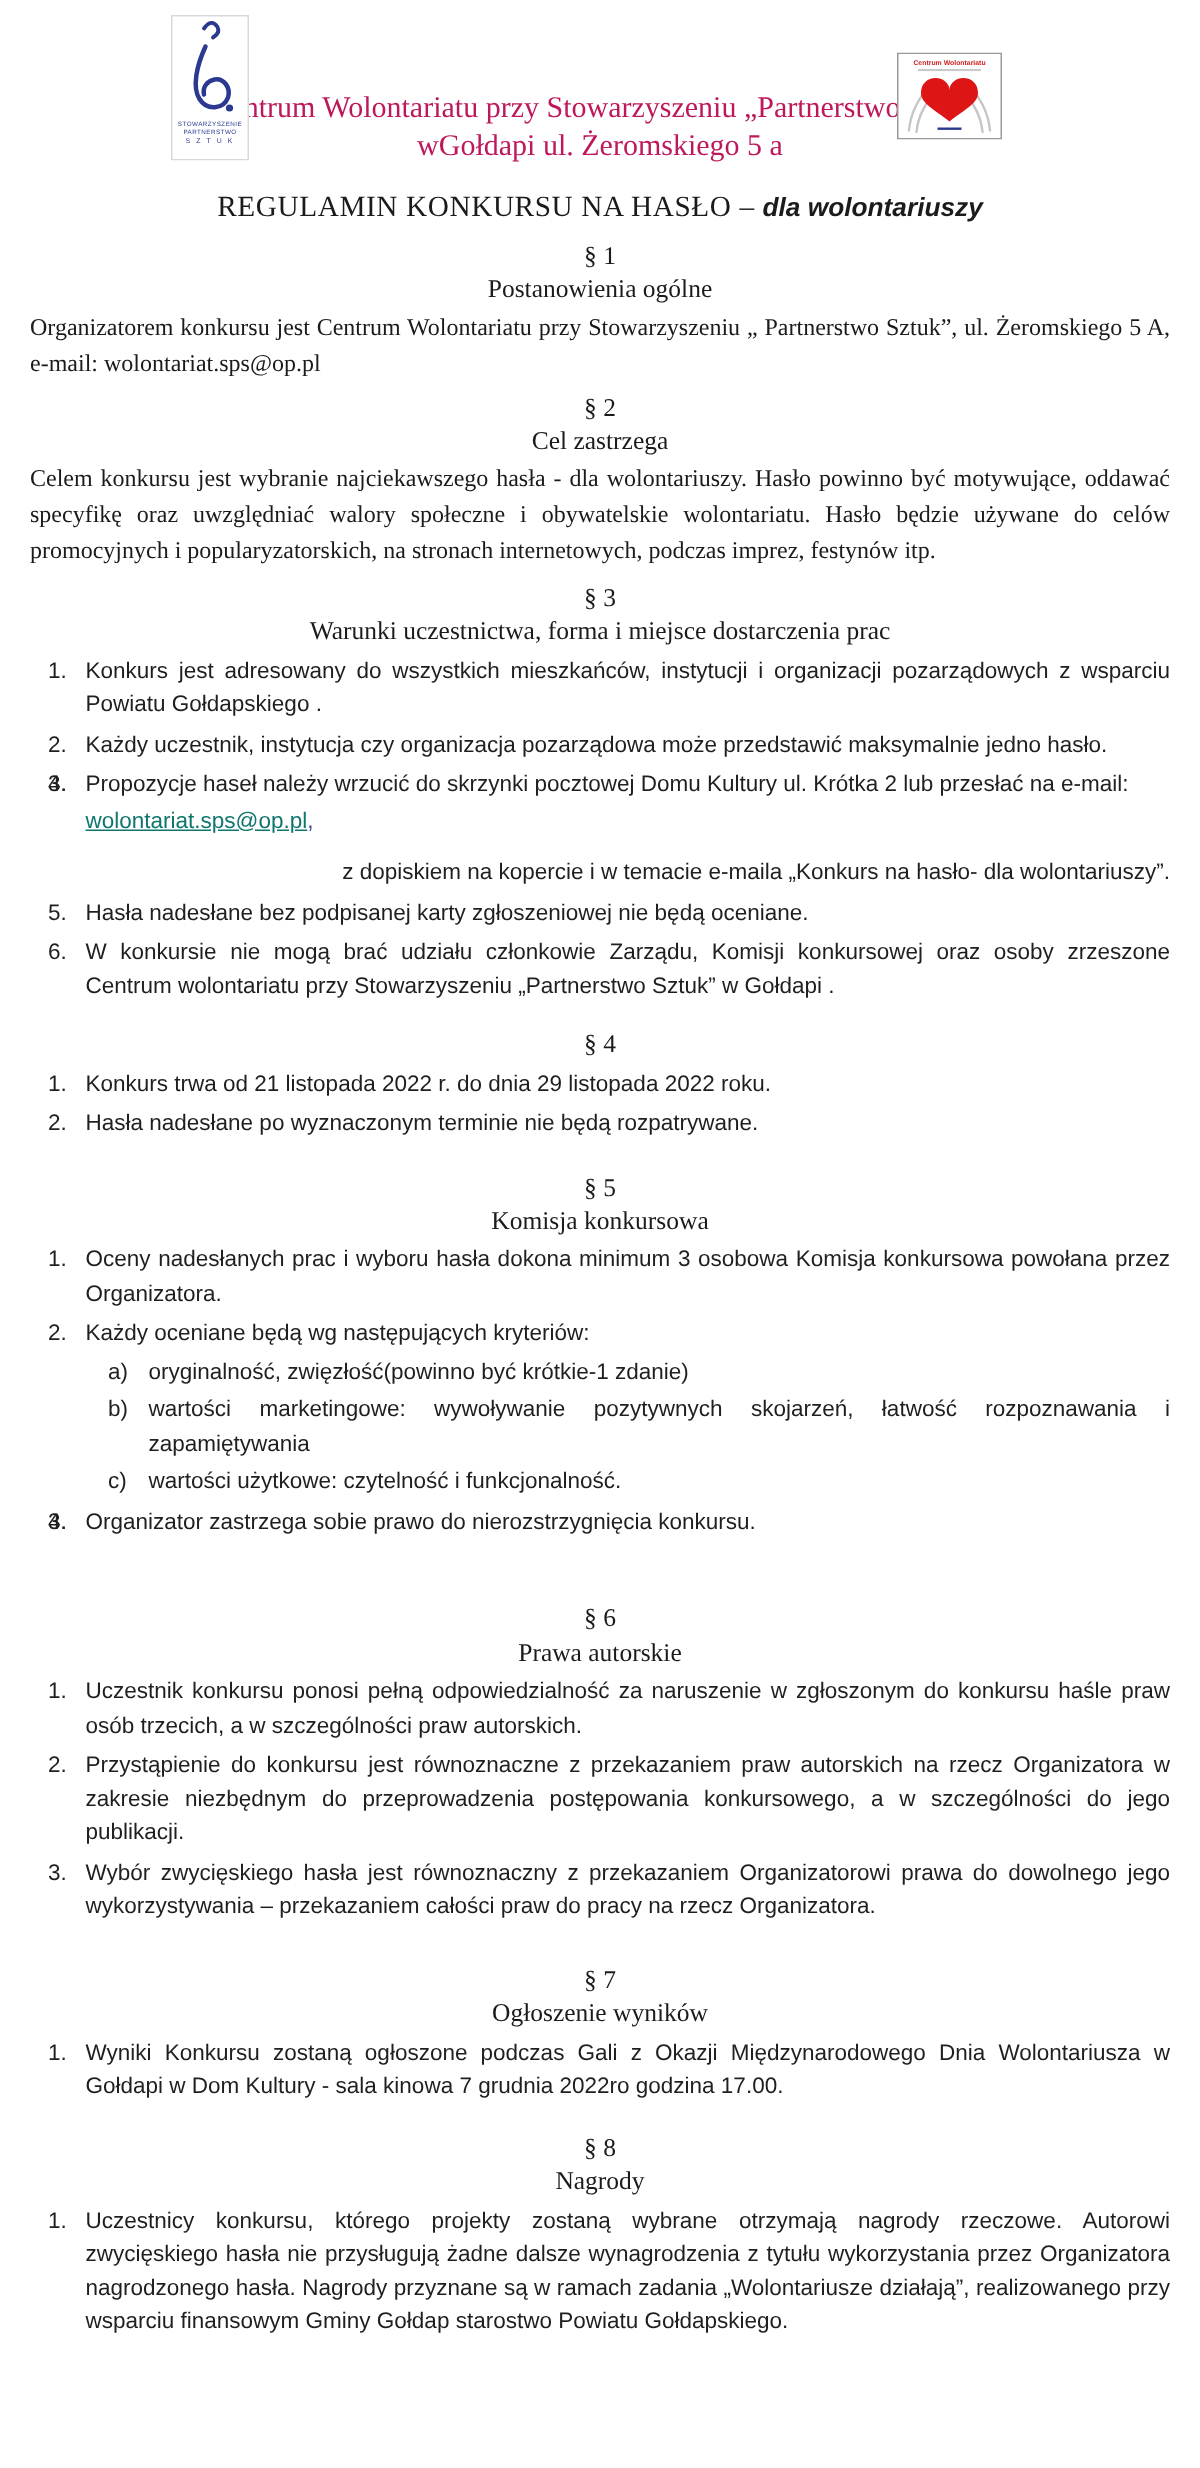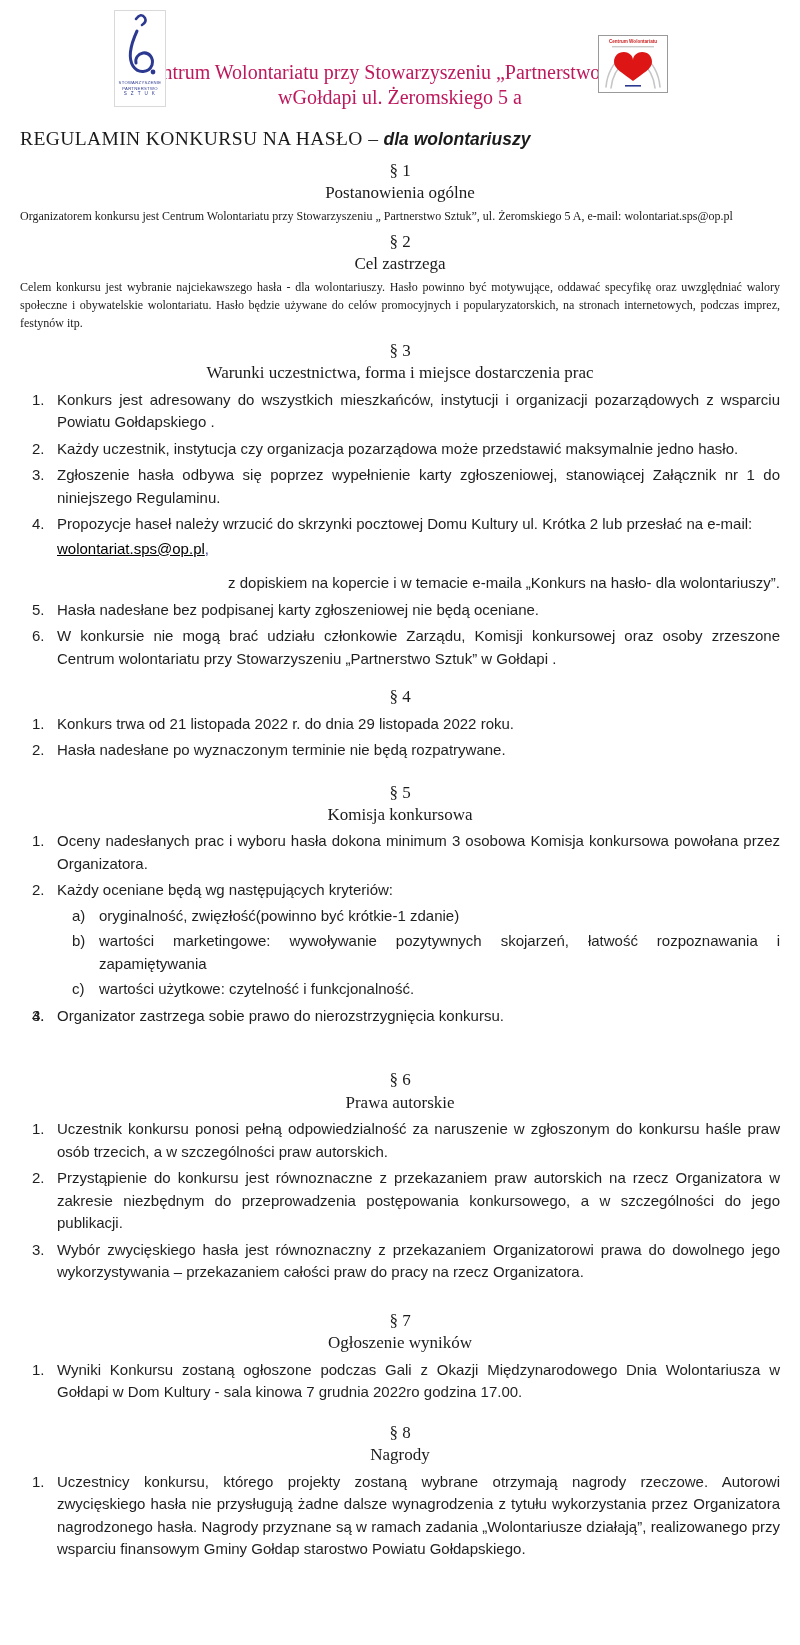--- a/index.html
+++ b/index.html
@@ -7,41 +7,41 @@
     width:800px;min-height:1645px;box-sizing:border-box;
     padding:8px 20px 12px;background:#fff;color:#1d1d1d;
     font-family:"Liberation Serif",serif;position:relative;overflow:hidden;
   }
   
   .header{position:relative;height:106px;}
   .logo-left{position:absolute;left:94px;top:2px;width:52px;height:97px;}
   .logo-right{position:absolute;left:578px;top:27px;width:70px;height:58px;}
   .org{padding-top:52px;text-align:center;font-size:20px;line-height:1.25;color:#be185d;}
   
-  .doc-title{margin-top:14px;font-size:19.5px;color:#1b1b1b;letter-spacing:.4px;}
+  .doc-title{margin-top:14px;text-align:center;font-size:19.5px;color:#1b1b1b;letter-spacing:.4px;}
   .doc-title .em{font-family:"Liberation Sans",sans-serif;font-weight:bold;font-style:italic;font-size:17.5px;letter-spacing:0;}
   
   #sections{margin-top:10px;}
   .sec{margin-top:10px;}
   .sec:nth-child(2){margin-top:6px;}
   .sec:nth-child(3){margin-top:8px;}
   .sec:nth-child(4){margin-top:16px;}
   .sec:nth-child(5){margin-top:20px;}
   .sec:nth-child(6){margin-top:42px;}
   .sec:nth-child(7){margin-top:26px;}
   .sec:nth-child(8){margin-top:18px;}
   .sec:nth-child(9){margin-top:54px;}
   .sec-num,.sec-title{text-align:center;font-size:17px;line-height:1.32;color:#1b1b1b;}
-  .sec-body{font-size:12px;line-height:1.5;text-align:justify;margin-top:2px;color:#1b1b1b;}
+  .sec-body{font-size:16px;line-height:1.5;text-align:justify;margin-top:2px;color:#1b1b1b;}
   .items{font-family:"Liberation Sans",sans-serif;font-size:15px;line-height:1.5;margin-top:3px;color:#1f1f1f;}
   .li{position:relative;padding-left:37px;text-align:justify;margin-top:4px;}
   .marker{position:absolute;left:12px;}
   .sec:nth-child(4) .li,.sec:nth-child(9) .li{text-align:left;}
   .link-line{margin-top:2px;text-align:left;}
-  .email{color:#000000;cursor:pointer;}
+  .email{color:#0f766e;cursor:pointer;}
   .email-suffix{color:#3b4a9e;}
   .after{margin-top:12px;text-align:right;}
   .sub{margin-top:2px;}
   .sub-li{position:relative;padding-left:42px;text-align:justify;margin-top:3px;}
   .sub-marker{position:absolute;left:15px;}
   svg text{font-family:"Liberation Sans",sans-serif;}
 </style>
 </head>
 <body>
 
@@ -90,21 +90,21 @@
         <div class="sec-num">§ 2</div>
         <div class="sec-title">Cel zastrzega</div>
         <div class="sec-body">Celem konkursu jest wybranie najciekawszego hasła - dla wolontariuszy. Hasło powinno być motywujące, oddawać specyfikę oraz uwzględniać walory społeczne i obywatelskie wolontariatu. Hasło będzie używane do celów promocyjnych i popularyzatorskich, na stronach internetowych, podczas imprez, festynów itp.</div>
       </section>
       <section class="sec">
         <div class="sec-num">§ 3</div>
         <div class="sec-title">Warunki uczestnictwa, forma i miejsce dostarczenia prac</div>
         <div class="items">
           <div class="li"><span class="marker">1.</span><span class="li-text">Konkurs jest adresowany do wszystkich mieszkańców, instytucji i organizacji pozarządowych z wsparciu Powiatu Gołdapskiego .</span></div>
           <div class="li"><span class="marker">2.</span><span class="li-text">Każdy uczestnik, instytucja czy organizacja pozarządowa może przedstawić maksymalnie jedno hasło.</span></div>
-          <div class="li"><span class="marker">3.</span><span class="li-text">Zgłoszenie hasła odbywa się poprzez wypełnienie karty zgłoszeniowej, stanowiącej Załącznik nr 1 do niniejszego Regulaminu.</span></div>
+          <div class="li"><span class="marker">3.</span></div>
           <div class="li"><span class="marker">4.</span><span class="li-text">Propozycje haseł należy wrzucić do skrzynki pocztowej Domu Kultury ul. Krótka 2  lub przesłać na  e-mail:</span><div class="link-line"><a class="email" href="#">wolontariat.sps@op.pl</a><span class="email-suffix">,</span></div><div class="after">z dopiskiem na kopercie i w temacie e-maila „Konkurs na hasło- dla wolontariuszy”.</div></div>
           <div class="li"><span class="marker">5.</span><span class="li-text">Hasła nadesłane bez podpisanej karty zgłoszeniowej nie będą oceniane.</span></div>
           <div class="li"><span class="marker">6.</span><span class="li-text">W konkursie nie mogą brać udziału członkowie Zarządu, Komisji konkursowej oraz  osoby zrzeszone Centrum wolontariatu przy Stowarzyszeniu „Partnerstwo Sztuk” w Gołdapi .</span></div>
         </div>
       </section>
       <section class="sec">
         <div class="sec-num">§ 4</div>
         <div class="items">
           <div class="li"><span class="marker">1.</span><span class="li-text">Konkurs trwa od 21  listopada 2022 r. do dnia 29 listopada 2022 roku.</span></div>
           <div class="li"><span class="marker">2.</span><span class="li-text">Hasła nadesłane po wyznaczonym terminie nie będą rozpatrywane.</span></div>

